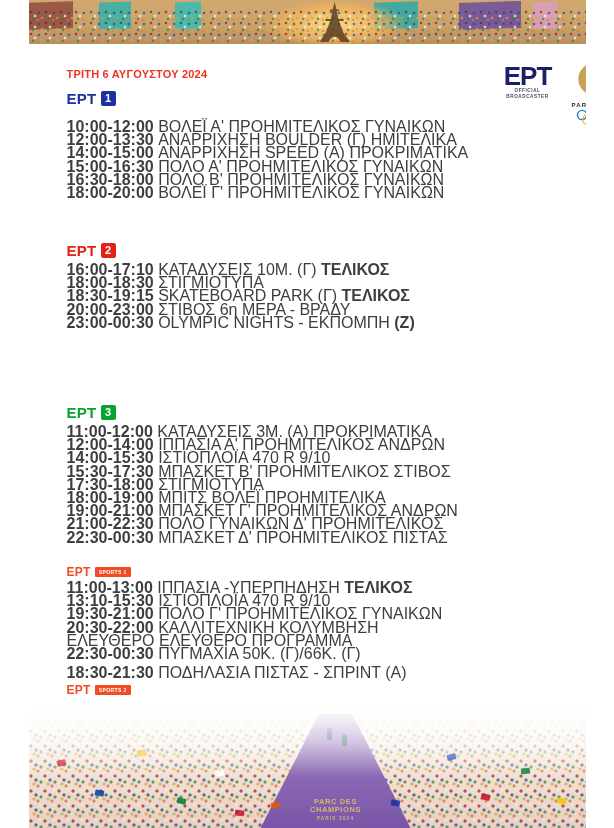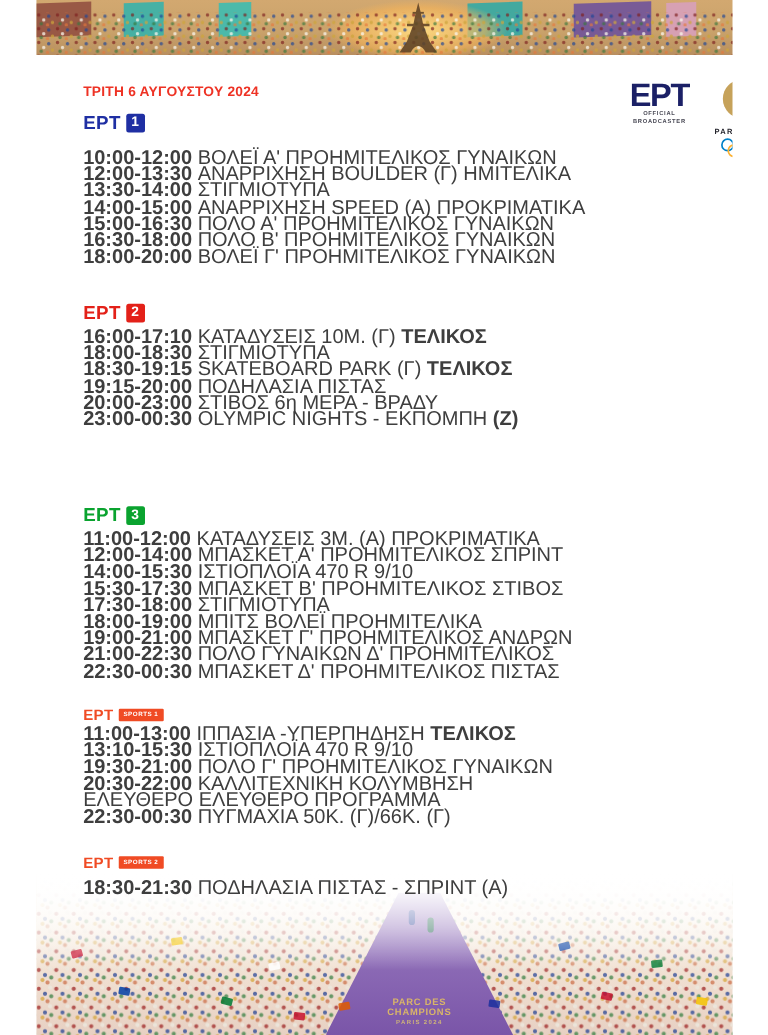--- a/index.html
+++ b/index.html
@@ -37,21 +37,21 @@
   .ch-badge{min-width:15px;height:15px;border-radius:2px;color:#fff;font-size:11px;font-weight:800;
     display:flex;align-items:center;justify-content:center;box-sizing:border-box;}
   .ch-head.sports .ch-name{font-size:12px;}
   .ch-head.sports .ch-badge{height:10px;min-width:0;font-size:5px;padding:0 4px;border-radius:1px;letter-spacing:.4px;}
   #head-ert1{top:90px;} #head-ert2{top:242px;} #head-ert3{top:404px;}
   #head-ertsports1{top:564px;} #head-ertsports2{top:682px;}
 
   
   .rows{position:absolute;left:38px;z-index:5;}
   #list-ert1{top:120px;} #list-ert2{top:263px;} #list-ert3{top:425px;}
-  #list-ertsports1{top:581px;} #list-ertsports2{top:704px;}
+  #list-ertsports1{top:581px;} #list-ertsports2{top:666px;}
   .row{font-size:16px;line-height:13.2px;color:#3e3e3e;white-space:nowrap;}
   .row .time{font-weight:700;}
   .row .bold-suffix{font-weight:700;}
 
   
   .ert-logo{position:absolute;left:469px;top:64px;width:60px;text-align:center;}
   .ert-logo .txt{font-size:26px;font-weight:800;letter-spacing:-1px;line-height:24px;}
   .ert-logo .sub{font-size:4.6px;letter-spacing:.6px;color:#4a4a56;line-height:6px;font-weight:600;}
   .ert-logo .sub:first-of-type{margin-top:3px;}
   .paris-logo{position:absolute;left:537px;top:62px;width:56px;text-align:center;}
@@ -136,45 +136,43 @@
   </div>
 
   <div id="channels">
       <div class="ch-head" id="head-ert1">
         <span class="ch-name" style="color: rgb(31, 47, 163);">ΕΡΤ</span>
         <span class="ch-badge" style="background: rgb(31, 47, 163);">1</span>
       </div>
       <div class="rows" id="list-ert1">
         <div class="row"><span class="time">10:00-12:00 </span><span class="txt">ΒΟΛΕΪ Α' ΠΡΟΗΜΙΤΕΛΙΚΟΣ ΓΥΝΑΙΚΩΝ</span></div>
         <div class="row"><span class="time">12:00-13:30 </span><span class="txt">ΑΝΑΡΡΙΧΗΣΗ BOULDER (Γ) ΗΜΙΤΕΛΙΚΑ</span></div>
-        <div class="row"><span class="time">13:30-14:00 </span><span class="txt">ΣΤΙΓΜΙΟΤΥΠΑ</span></div>
         <div class="row"><span class="time">14:00-15:00 </span><span class="txt">ΑΝΑΡΡΙΧΗΣΗ SPEED (Α) ΠΡΟΚΡΙΜΑΤΙΚΑ</span></div>
         <div class="row"><span class="time">15:00-16:30 </span><span class="txt">ΠΟΛΟ Α' ΠΡΟΗΜΙΤΕΛΙΚΟΣ ΓΥΝΑΙΚΩΝ</span></div>
         <div class="row"><span class="time">16:30-18:00 </span><span class="txt">ΠΟΛΟ Β' ΠΡΟΗΜΙΤΕΛΙΚΟΣ ΓΥΝΑΙΚΩΝ</span></div>
         <div class="row"><span class="time">18:00-20:00 </span><span class="txt">ΒΟΛΕΪ Γ' ΠΡΟΗΜΙΤΕΛΙΚΟΣ ΓΥΝΑΙΚΩΝ</span></div>
       </div>
       <div class="ch-head" id="head-ert2">
         <span class="ch-name" style="color: rgb(227, 33, 25);">ΕΡΤ</span>
         <span class="ch-badge" style="background: rgb(227, 33, 25);">2</span>
       </div>
       <div class="rows" id="list-ert2">
         <div class="row"><span class="time">16:00-17:10 </span><span class="txt">ΚΑΤΑΔΥΣΕΙΣ 10Μ. (Γ)</span><span class="bold-suffix">&nbsp;ΤΕΛΙΚΟΣ</span></div>
         <div class="row"><span class="time">18:00-18:30 </span><span class="txt">ΣΤΙΓΜΙΟΤΥΠΑ</span></div>
         <div class="row"><span class="time">18:30-19:15 </span><span class="txt">SKATEBOARD PARK (Γ)</span><span class="bold-suffix">&nbsp;ΤΕΛΙΚΟΣ</span></div>
-        <div class="row"><span class="time">19:15-20:00 </span><span class="txt">ΠΟΔΗΛΑΣΙΑ ΠΙΣΤΑΣ</span></div>
         <div class="row"><span class="time">20:00-23:00 </span><span class="txt">ΣΤΙΒΟΣ 6η ΜΕΡΑ - ΒΡΑΔΥ</span></div>
         <div class="row"><span class="time">23:00-00:30 </span><span class="txt">OLYMPIC NIGHTS - ΕΚΠΟΜΠΗ</span><span class="bold-suffix">&nbsp;(Ζ)</span></div>
       </div>
       <div class="ch-head" id="head-ert3">
         <span class="ch-name" style="color: rgb(10, 163, 47);">ΕΡΤ</span>
         <span class="ch-badge" style="background: rgb(10, 163, 47);">3</span>
       </div>
       <div class="rows" id="list-ert3">
         <div class="row"><span class="time">11:00-12:00 </span><span class="txt">ΚΑΤΑΔΥΣΕΙΣ 3Μ. (Α) ΠΡΟΚΡΙΜΑΤΙΚΑ</span></div>
-        <div class="row"><span class="time">12:00-14:00 </span><span class="txt">ΜΠΑΣΚΕΤ Α' ΠΡΟΗΜΙΤΕΛΙΚΟΣ ΣΠΡΙΝΤ</span></div>
+        <div class="row"><span class="time">12:00-14:00 </span><span class="txt">ΙΠΠΑΣΙΑ Α' ΠΡΟΗΜΙΤΕΛΙΚΟΣ ΑΝΔΡΩΝ</span></div>
         <div class="row"><span class="time">14:00-15:30 </span><span class="txt">ΙΣΤΙΟΠΛΟΪΑ 470 R 9/10</span></div>
         <div class="row"><span class="time">15:30-17:30 </span><span class="txt">ΜΠΑΣΚΕΤ Β' ΠΡΟΗΜΙΤΕΛΙΚΟΣ ΣΤΙΒΟΣ</span></div>
         <div class="row"><span class="time">17:30-18:00 </span><span class="txt">ΣΤΙΓΜΙΟΤΥΠΑ</span></div>
         <div class="row"><span class="time">18:00-19:00 </span><span class="txt">ΜΠΙΤΣ ΒΟΛΕΪ ΠΡΟΗΜΙΤΕΛΙΚΑ</span></div>
         <div class="row"><span class="time">19:00-21:00 </span><span class="txt">ΜΠΑΣΚΕΤ Γ' ΠΡΟΗΜΙΤΕΛΙΚΟΣ ΑΝΔΡΩΝ</span></div>
         <div class="row"><span class="time">21:00-22:30 </span><span class="txt">ΠΟΛΟ ΓΥΝΑΙΚΩΝ Δ' ΠΡΟΗΜΙΤΕΛΙΚΟΣ</span></div>
         <div class="row"><span class="time">22:30-00:30 </span><span class="txt">ΜΠΑΣΚΕΤ Δ' ΠΡΟΗΜΙΤΕΛΙΚΟΣ ΠΙΣΤΑΣ</span></div>
       </div>
       <div class="ch-head sports" id="head-ertsports1">
         <span class="ch-name" style="color: rgb(240, 75, 36);">ΕΡΤ</span>

